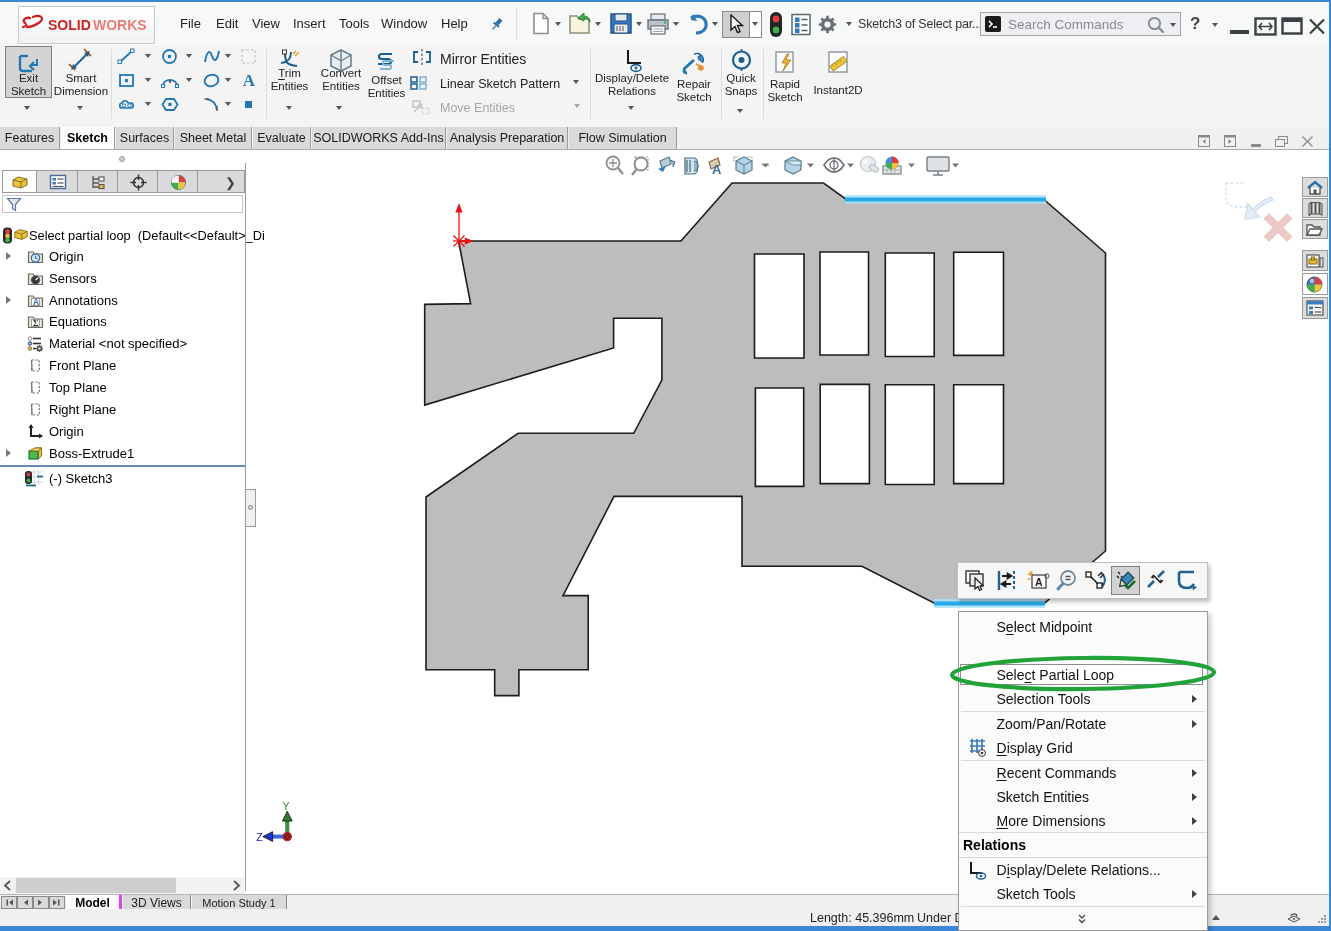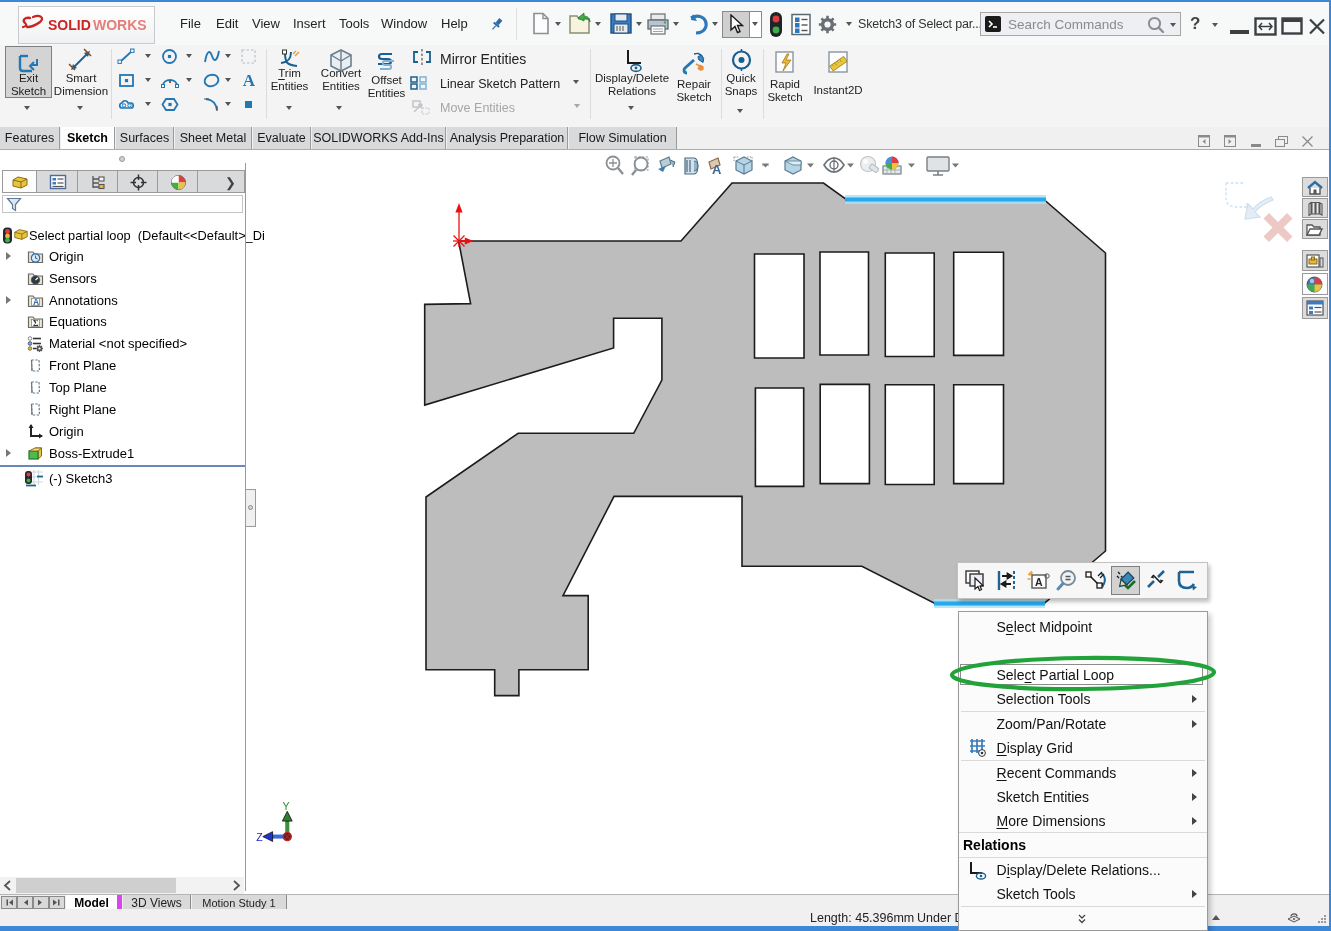--- a/index.html
+++ b/index.html
@@ -682,21 +682,21 @@
       </g>
     <g fill="#555">
         <path d="M12 3.5 L8 6.5 L12 9.5 Z"></path>
         <rect x="5.5" y="3.5" width="1.5" height="6"></rect>
         <path d="M27 3.5 L23 6.5 L27 9.5 Z"></path>
         <path d="M37 3.5 L41 6.5 L37 9.5 Z"></path>
         <path d="M52 3.5 L56 6.5 L52 9.5 Z"></path>
         <rect x="57" y="3.5" width="1.5" height="6"></rect>
       </g>
   </svg>
-  <div class="abs" style="left:66px;top:0;width:56px;height:15px;background:#fdfdfd;border-right:5px solid #d946ef;display:flex;align-items:center;justify-content:center;font-size:12px;font-weight:bold;color:#000;">Model</div>
+  <div class="abs" style="left:66px;top:0;width:56px;height:15px;background:#fdfdfd;border-right:3px solid #d946ef;display:flex;align-items:center;justify-content:center;font-size:12px;font-weight:bold;color:#000;">Model</div>
   <div class="abs" style="left:123px;top:0;width:68px;height:15px;background:#d9d9d9;border-right:1px solid #8a8a8a;display:flex;align-items:center;justify-content:center;font-size:12px;color:#222;">3D Views</div>
   <div class="abs" style="left:192px;top:0;width:95px;height:15px;background:#d9d9d9;border-right:1px solid #8a8a8a;display:flex;align-items:center;justify-content:center;font-size:11px;color:#222;">Motion Study 1</div>
 </div>
 
 <div class="abs" style="left:0;top:909px;width:1331px;height:17px;background:#f0f0f0;">
   <div class="abs" style="left:810px;top:0;height:17px;display:flex;align-items:center;font-size:12.5px;color:#222;">Length: 45.396mm</div>
   <div class="abs" style="left:917px;top:0;height:17px;display:flex;align-items:center;font-size:12.5px;color:#222;">Under D</div>
   <div class="abs" style="left:1212px;top:6px;width:0;height:0;border-left:4px solid transparent;border-right:4px solid transparent;border-bottom:5px solid #555;"></div>
   <svg class="abs" style="left:1286px;top:2px;" width="16" height="13" viewBox="0 0 16 13">
       <path d="M2 8 L8 5 L14 8 L8 11 Z" fill="#e8e8e8" stroke="#555" stroke-width="1"></path>

